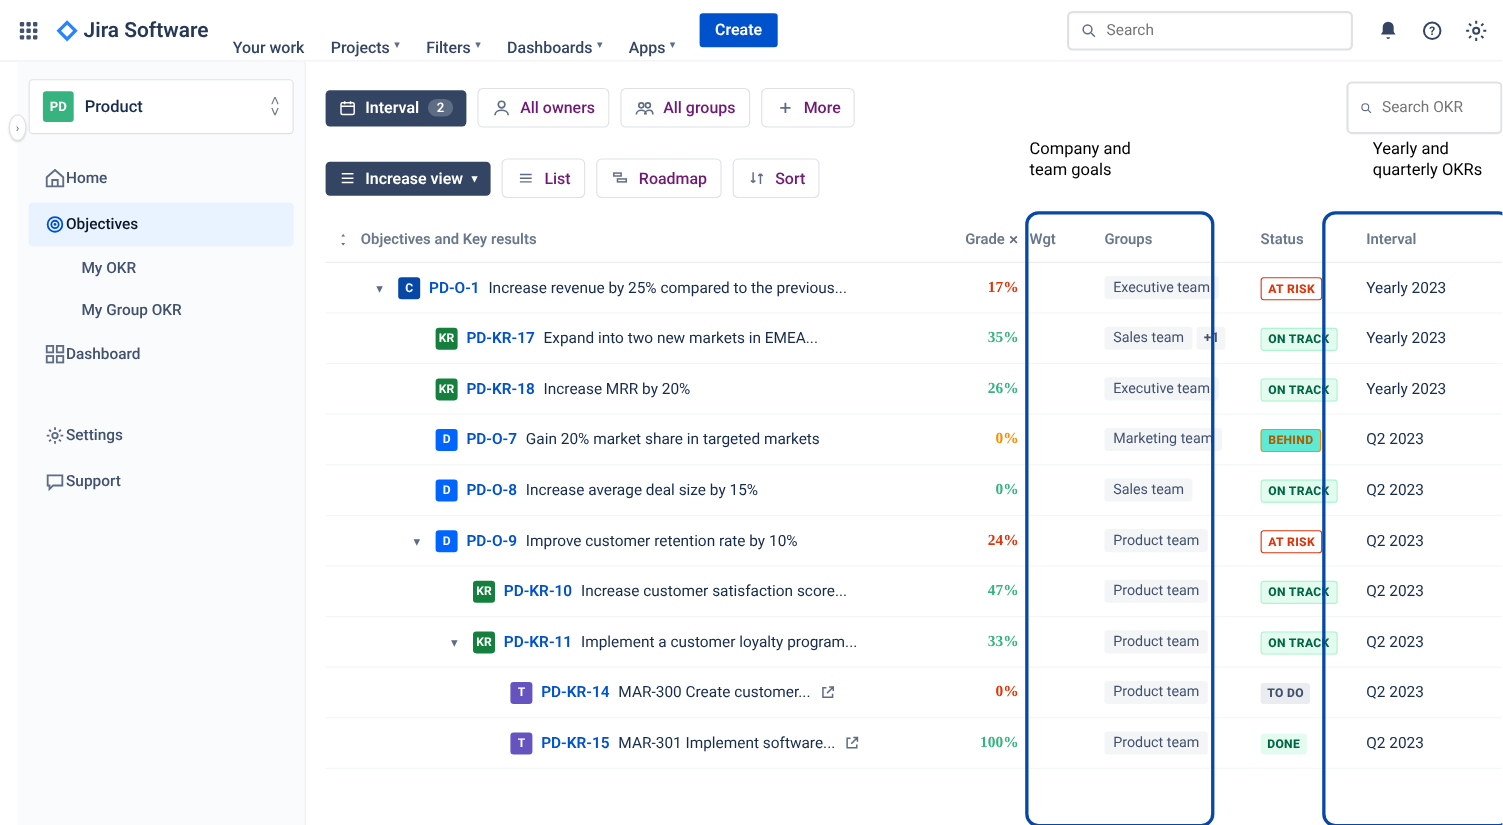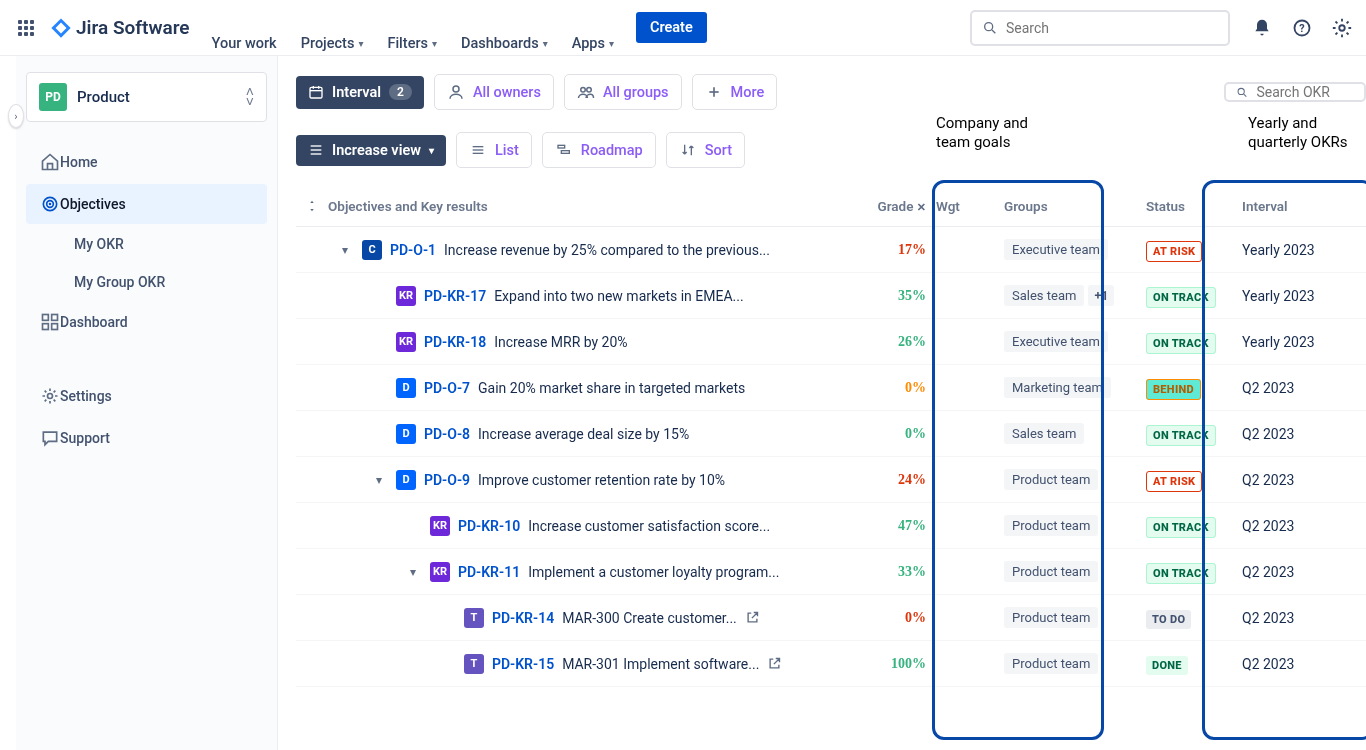--- a/index.html
+++ b/index.html
@@ -7,21 +7,21 @@
   
   
   .topnav { display: flex; align-items: center; height: 56px; padding: 0 12px; border-bottom: 1px solid #ebecf0; gap: 4px; }
   .app-switcher { width: 28px; height: 28px; display: flex; align-items: center; justify-content: center; cursor: pointer; }
   .dots-grid { display: grid; grid-template-columns: repeat(3, 4px); grid-template-rows: repeat(3, 4px); gap: 2px; }
   .dots-grid span { width: 4px; height: 4px; background: #42526e; border-radius: 1px; }
   .brand { display: flex; align-items: center; gap: 4px; margin: 0 8px 0 6px; }
   .brand-logo { width: 22px; height: 22px; }
   .brand-name { font-size: 19px; font-weight: 600; color: #253858; }
   .nav-items { display: flex; align-items: center; gap: 4px; }
-  .nav-item { padding: 8px 10px; color: #344563; font-weight: 500; border-radius: 3px; cursor: pointer; display: flex; align-items: center; gap: 4px; font-size: 14.5px; margin-top: 32px; }
+  .nav-item { padding: 8px 10px; color: #344563; font-weight: 500; border-radius: 3px; cursor: pointer; display: flex; gap: 4px; font-size: 14.5px; margin-top: 32px; }
   .nav-item.active { border-bottom: 3px solid #0052cc; border-radius: 0; padding-bottom: 14px; padding-top: 17px; }
   .chev { font-size: 10px; color: #5e6c84; }
   .create-btn { background: #0052cc; color: #fff; padding: 7px 14px; border-radius: 3px; font-weight: 600; cursor: pointer; margin-left: 8px; font-size: 14.5px; }
   .spacer { flex: 1; }
   .searchbox { display: flex; align-items: center; background: #fff; border: 2px solid #dfe1e6; border-radius: 5px; padding: 4px 10px; width: 260px; height: 36px; gap: 8px; }
   .searchbox input { border: none; outline: none; flex: 1; font-size: 14px; background: transparent; }
   .topnav-right { display: flex; align-items: center; gap: 16px; margin-left: 16px; }
   .ticon { width: 24px; height: 24px; display:flex; align-items:center; justify-content:center; color:#344563; cursor:pointer; }
   
   
@@ -38,23 +38,23 @@
   .side-item { display:flex; align-items:center; padding: 10px 14px; border-radius:4px; cursor:pointer; color:#42526e; font-weight:500; margin-bottom: 2px; }
   .side-item.active { background:#e9f2ff; color:#0f172a; }
   .side-icon { width:20px; height:20px; display:flex;align-items:center;justify-content:center;}
   .side-sub { padding-left: 48px; }
 
   
   .main { flex:1; background:#fff; padding: 18px 0 0 18px; overflow:hidden; }
   .toolbar-row { display:flex; align-items:center; gap: 10px; margin-bottom: 22px; }
   .pill { background:#344563; color:#fff; border-radius:4px; padding: 8px 12px; display:flex; align-items:center; gap:8px; font-weight:600; cursor:pointer; font-size: 14.5px;}
   .pill .badge { background:#5e6c84; color:#fff; border-radius:10px; padding: 1px 8px; font-size:12px; }
-  .chip { border:1px solid #dfe1e6; border-radius:5px; padding: 8px 12px; display:flex; align-items:center; gap:8px; cursor:pointer; color:#8b5cf6; font-weight:500; background:#fff; font-size: 14.5px;}
+  .chip { border:1px solid #dfe1e6; border-radius:5px; padding: 8px 12px; display:flex; align-items:center; gap:8px; cursor:pointer; color:#701a75; font-weight:500; background:#fff; font-size: 14.5px;}
   .chip-icon { width:18px; height:18px; display:flex;align-items:center;justify-content:center;color:#5e6c84;}
-  .search-okr { margin-left:auto; border:2px solid #dfe1e6; border-radius:5px; padding:6px 10px; display:flex; align-items:center; gap:8px; width:142px; height:20px;}
+  .search-okr { margin-left:auto; border:2px solid #dfe1e6; border-radius:5px; padding:6px 10px; display:flex; align-items:center; gap:8px; width:142px; height:48px;}
   .search-okr input { border:none; outline:none; width:100%; font-size:14px; background:transparent;}
   
   .view-row { display:flex; align-items:center; gap:10px; margin-bottom: 22px; position:relative; }
   .pill-dark { background:#344563; color:#fff; border-radius:4px; padding: 7px 12px; display:flex; align-items:center; gap:8px; font-weight:600; cursor:pointer; font-size: 14.5px;}
   .callout-label { position:absolute; color:#000000; font-size: 15px; font-weight:400; line-height:1.25; top:-18px; }
   
   
   .table-wrap { position:relative; }
   .thead { display:flex; align-items:center; border-bottom:1px solid #ebecf0; padding: 8px 0 12px; color:#6b778c; font-weight:600; font-size: 13.5px; }
   .col-drag { width: 32px; display:flex; justify-content:center; }
@@ -65,21 +65,21 @@
   .col-status { width: 96px; }
   .col-interval { width: 124px; }
   
   .groups-box { position:absolute; border:3px solid #0747a6; border-radius:12px; pointer-events:none; }
   
   .row { display:flex; align-items:center; border-bottom:1px solid #f4f5f7; padding: 12px 0; }
   .row .col-title { display:flex; align-items:center; gap:8px; min-width:0; }
   .tree-indent { display:flex; align-items:center; }
   .twisty { width:18px; text-align:center; color:#5e6c84; font-size:12px; cursor:pointer;}
   .type-badge { width:20px; height:20px; border-radius:3px; display:flex;align-items:center;justify-content:center; color:#fff; font-size:11px; font-weight:700; flex-shrink:0;}
-  .tb-C { background:#0747a6; } .tb-KR { background:#6d28d9;text-align:right; } .tb-D { background:#0065ff; } .tb-T { background:#6554c0; }
+  .tb-C { background:#0747a6; } .tb-KR { background:#15803d;text-align:right; } .tb-D { background:#0065ff; } .tb-T { background:#6554c0; }
   .okr-key { color:#0052cc; font-weight:600; }
   .okr-text { color:#172b4d; white-space:nowrap; overflow:hidden; text-overflow:ellipsis; }
   .ext-icon { width:16px; height:16px; color:#6b778c; flex-shrink:0;}
   .grade-val { font-weight:600;font-family:Liberation Serif, serif; }
   .g-red{color:#de350b;} .g-orange{color:#ff8b00;} .g-green{color:#36b37e;}
   .group-chip { background:#f4f5f7; color:#42526e; border-radius:3px; padding:3px 8px; font-size:13px; display:inline-block;}
   .plus-chip { background:#f4f5f7; color:#42526e; border-radius:3px; padding:3px 6px; font-size:12.5px; margin-left:4px; font-weight:600;}
   .status-pill { border-radius:3px; padding: 3px 6px; font-size:11px; font-weight:800; letter-spacing:.3px;}
   .st-risk { background:#fff; border:1.5px solid #de350b; color:#de350b; }
   .st-track{ background:#e3fcef; color:#006644; border:1px solid #abf5d1;}

